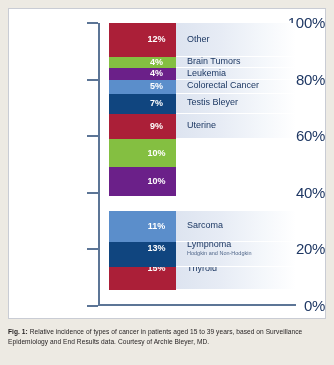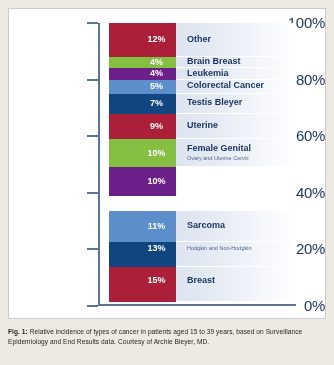--- a/index.html
+++ b/index.html
@@ -82,21 +82,21 @@
   }
   .seg-label{
     flex:1;height:100%;
     display:flex;flex-direction:column;justify-content:center;
     padding-left:11px;
     box-sizing:border-box;
     background:linear-gradient(to right,#dde4f0 0%,#e7ecf5 38%,#f4f7fb 72%,#ffffff 100%);
     border-bottom:1px solid #ffffff;
   }
   .seg-name{
-    font-size:9px;font-weight:bold;color:#17335f;
+    font-size:9px;font-weight:normal;color:#17335f;
     line-height:1.05;letter-spacing:0px;
   }
   .seg-sub{
     font-size:5.5px;color:#4a6territory;
     color:#51678a;
     line-height:1.15;margin-top:1px;letter-spacing:0px;
   }
   
   .caption{
     position:absolute;
@@ -129,57 +129,54 @@
           <div class="tick-label" style="top: 127.2px;">60%</div>
           <div class="tick" style="top: 182.8px;"></div>
           <div class="tick-label" style="top: 183.8px;">40%</div>
           <div class="tick" style="top: 239.4px;"></div>
           <div class="tick-label" style="top: 240.4px;">20%</div>
           <div class="tick" style="top: 296px;"></div>
           <div class="tick-label" style="top: 297px;">0%</div>
         </div>
 
       <div class="bar-wrap" id="bar-wrap" style="position: absolute;">
-          <div class="seg" style="height: 42.45px; bottom: 4px; top: auto;">
+          <div class="seg" style="height: 42.45px; bottom: 16px; top: auto;">
             <div class="seg-color" style="background: rgb(171, 31, 56);">
               <span class="seg-pct">15%</span>
             </div>
             <div class="seg-label">
-              <div class="seg-name">Breast</div>
+              <div class="seg-name">Thyroid</div>
             </div>
           </div>
           <div class="seg" style="height: 36.79px; bottom: 39px; top: auto;">
             <div class="seg-color" style="background: rgb(16, 69, 127);">
               <span class="seg-pct">13%</span>
             </div>
             <div class="seg-label">
+              <div class="seg-name">Lymphoma</div>
               <div class="seg-sub">Hodgkin and Non-Hodgkin</div>
             </div>
           </div>
           <div class="seg" style="height: 31.13px; bottom: 64px; top: auto;">
             <div class="seg-color" style="background: rgb(91, 142, 203);">
               <span class="seg-pct">11%</span>
             </div>
             <div class="seg-label">
               <div class="seg-name">Sarcoma</div>
             </div>
           </div>
           <div class="seg" style="height: 28.3px; bottom: 110.37px; top: auto;">
             <div class="seg-color" style="background: rgb(107, 32, 137);">
               <span class="seg-pct">10%</span>
             </div>
           </div>
           <div class="seg" style="height: 28.3px; bottom: 138.67px; top: auto;">
             <div class="seg-color" style="background: rgb(132, 191, 65);">
               <span class="seg-pct">10%</span>
             </div>
-            <div class="seg-label">
-              <div class="seg-name">Female Genital</div>
-              <div class="seg-sub">Ovary and Uterine Cervix</div>
-            </div>
           </div>
           <div class="seg" style="height: 25.47px; bottom: 166.97px; top: auto;">
             <div class="seg-color" style="background: rgb(171, 31, 56);">
               <span class="seg-pct">9%</span>
             </div>
             <div class="seg-label">
               <div class="seg-name">Uterine</div>
             </div>
           </div>
           <div class="seg" style="height: 19.81px; bottom: 192.44px; top: auto;">
@@ -204,21 +201,21 @@
             </div>
             <div class="seg-label">
               <div class="seg-name">Leukemia</div>
             </div>
           </div>
           <div class="seg" style="height: 11.32px; bottom: 237.72px; top: auto;">
             <div class="seg-color" style="background: rgb(132, 191, 65);">
               <span class="seg-pct">4%</span>
             </div>
             <div class="seg-label">
-              <div class="seg-name">Brain Breast</div>
+              <div class="seg-name">Brain Tumors</div>
             </div>
           </div>
           <div class="seg" style="height: 33.96px; bottom: 249.04px; top: auto;">
             <div class="seg-color" style="background: rgb(171, 31, 56);">
               <span class="seg-pct">12%</span>
             </div>
             <div class="seg-label">
               <div class="seg-name">Other</div>
             </div>
           </div>

